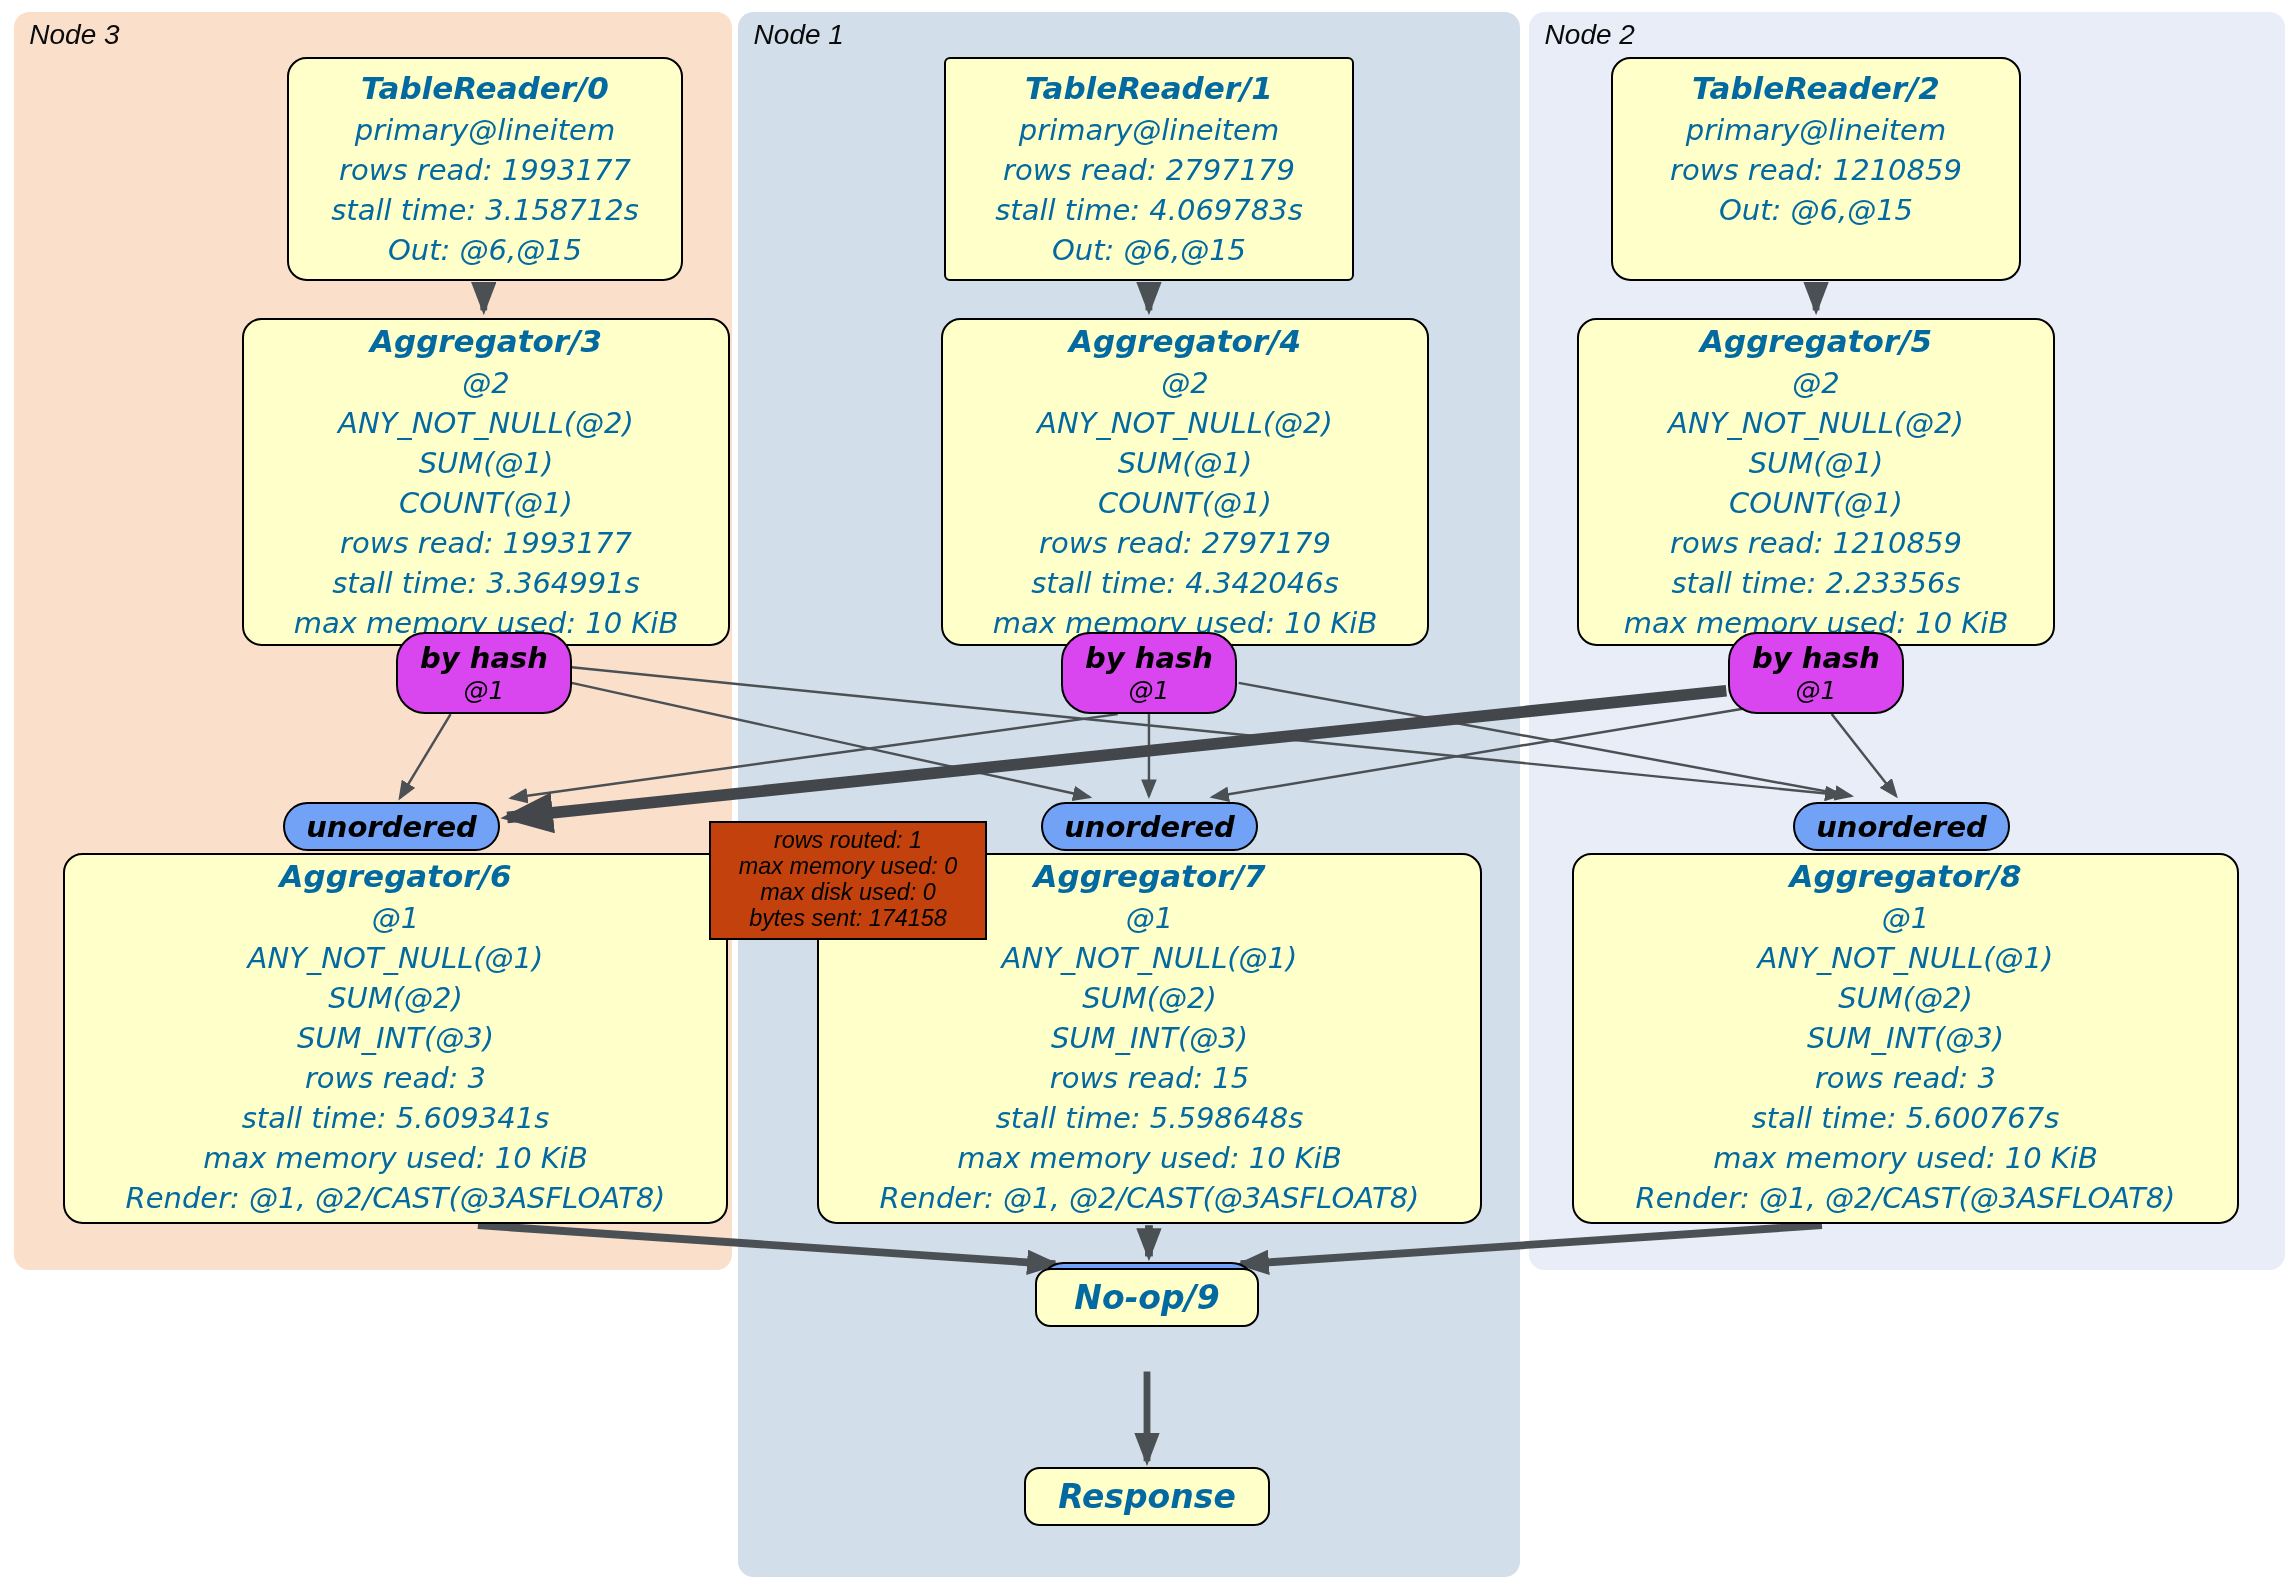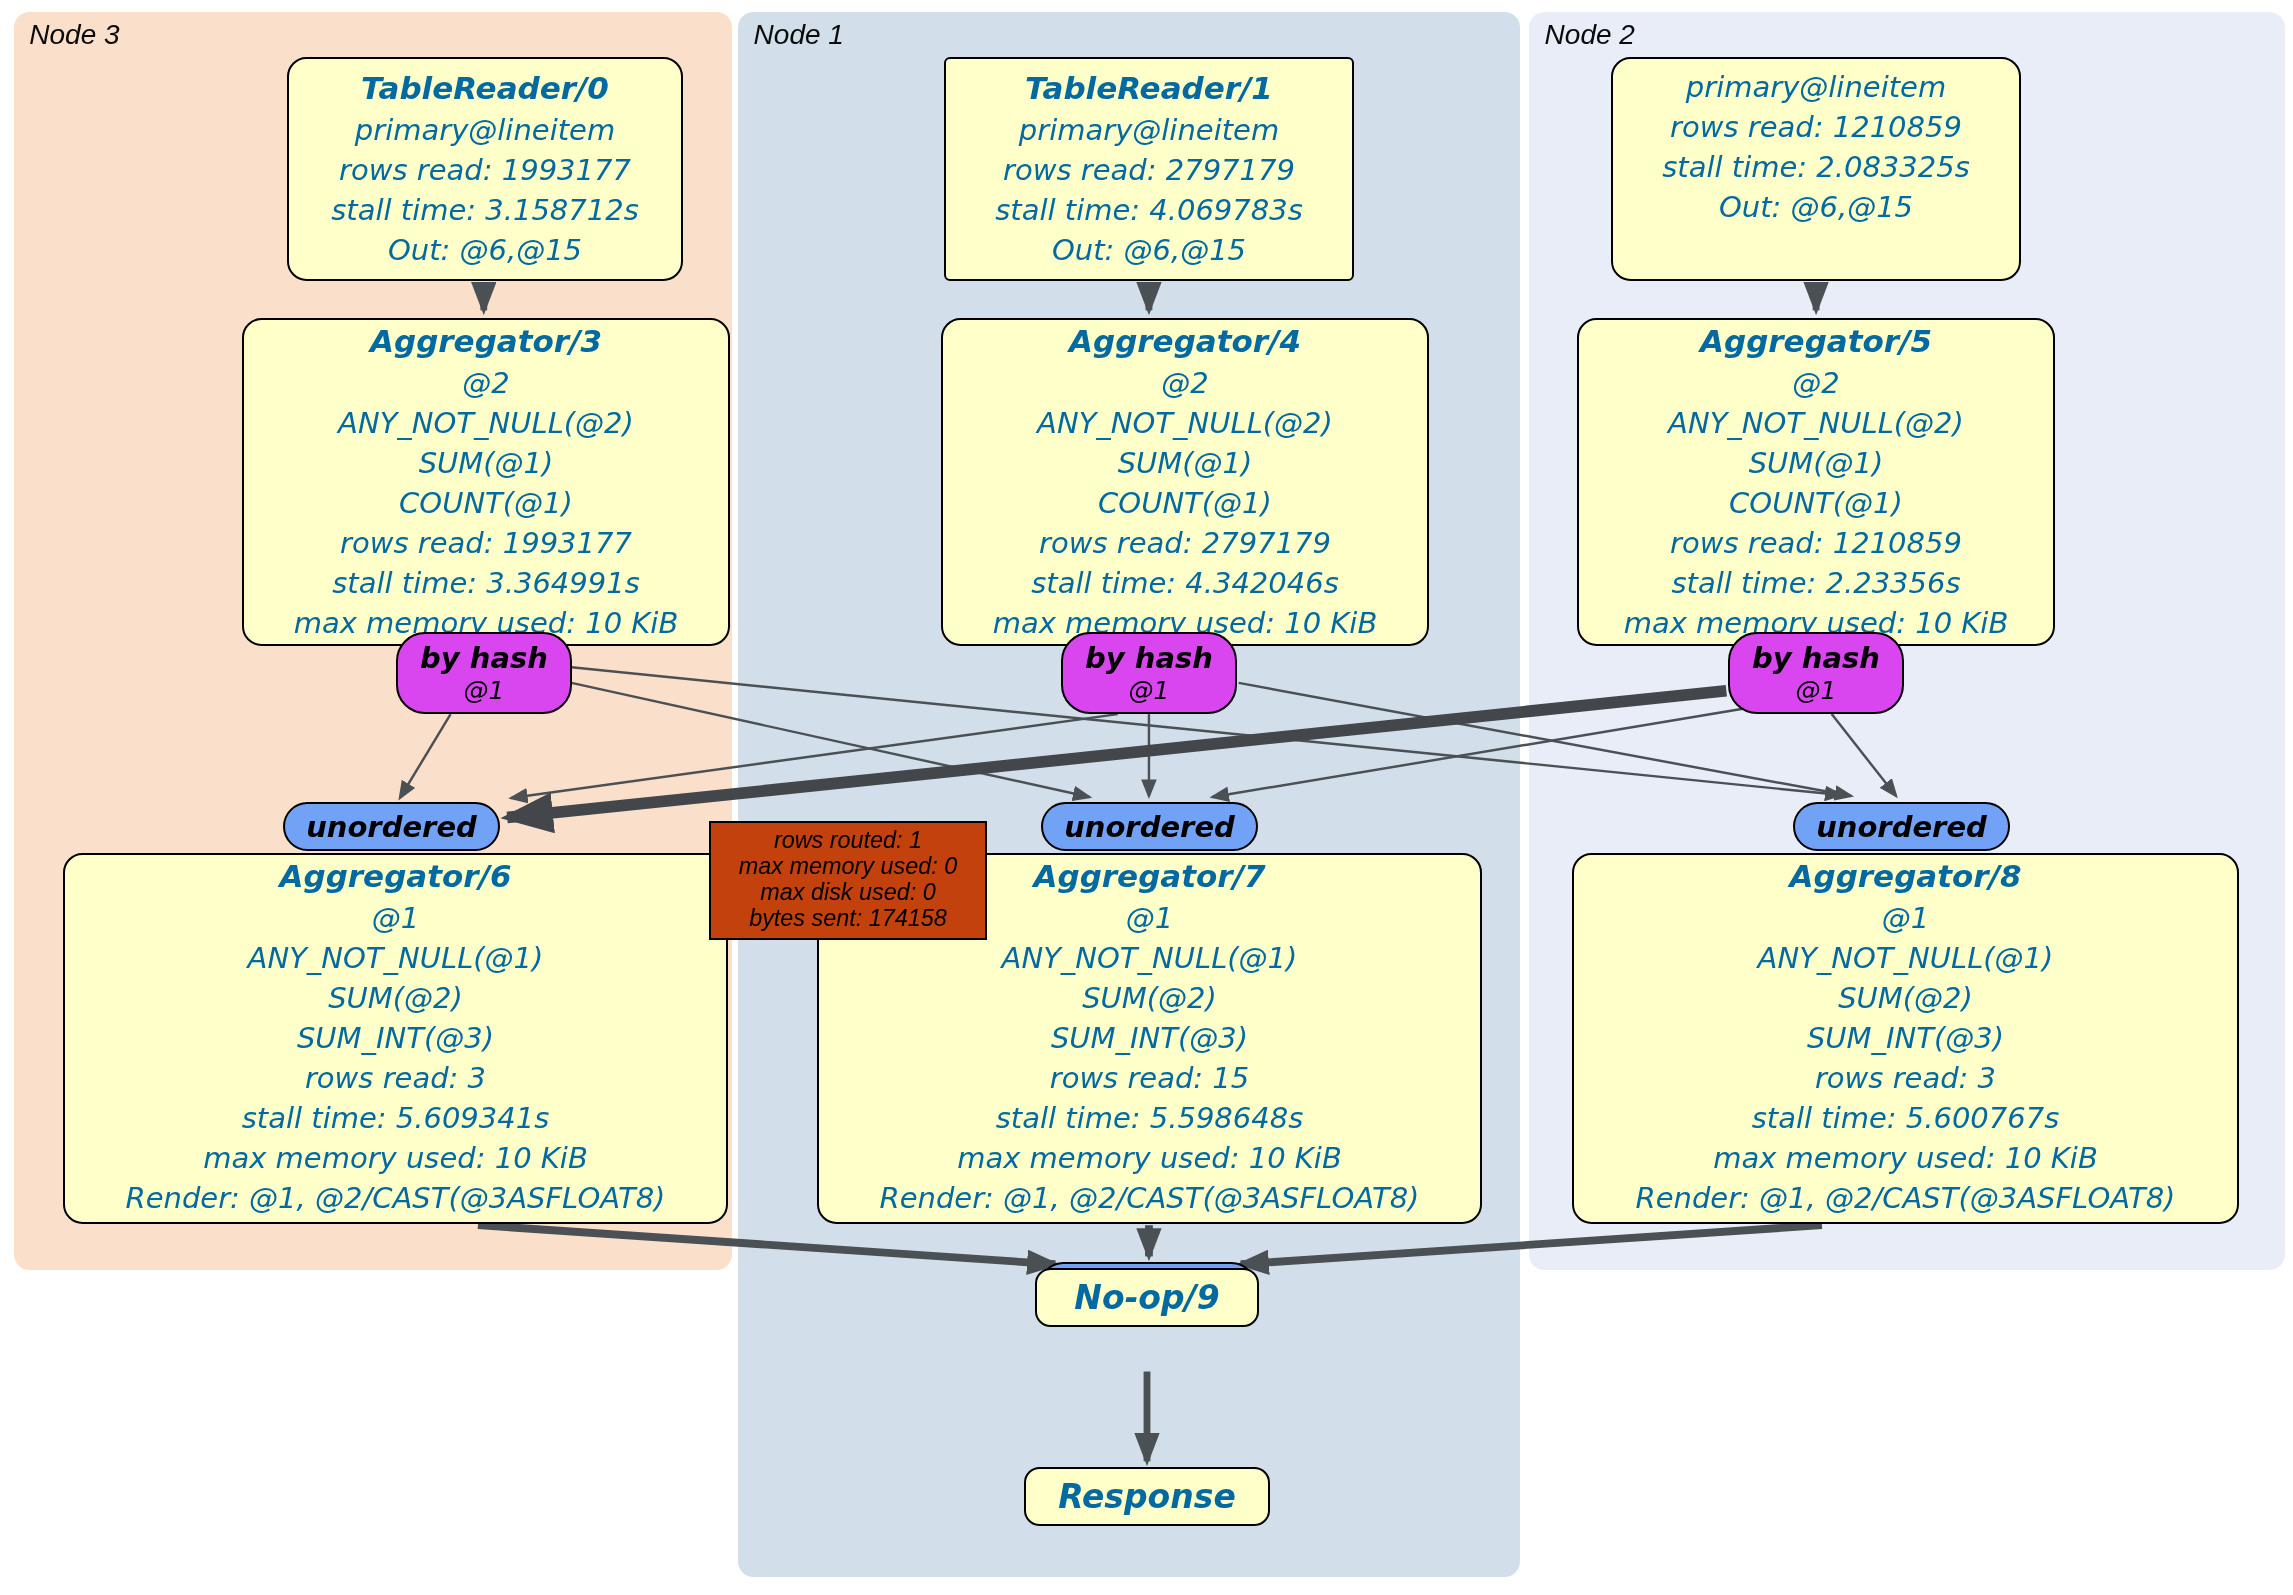--- a/index.html
+++ b/index.html
@@ -93,23 +93,23 @@
     <div class="pline">Out: @6,@15</div>
   </div>
   <div class="proc pad-top" style="left:944px;top:57px;width:410px;height:224px;border-radius:6px;">
     <div class="ptitle">TableReader/1</div>
     <div class="pline">primary@lineitem</div>
     <div class="pline">rows read: 2797179</div>
     <div class="pline">stall time: 4.069783s</div>
     <div class="pline">Out: @6,@15</div>
   </div>
   <div class="proc pad-top" style="left:1611px;top:57px;width:410px;height:224px;">
+    <div class="ptitle">TableReader/2</div>
     <div class="pline">primary@lineitem</div>
     <div class="pline">rows read: 1210859</div>
-    <div class="pline">stall time: 2.083325s</div>
     <div class="pline">Out: @6,@15</div>
   </div>
 
   <div class="proc" style="left:242px;top:318px;width:488px;height:328px;">
     <div class="ptitle">Aggregator/3</div>
     <div class="pline">@2</div>
     <div class="pline">ANY_NOT_NULL(@2)</div>
     <div class="pline">SUM(@1)</div>
     <div class="pline">COUNT(@1)</div>
     <div class="pline">rows read: 1993177</div>

